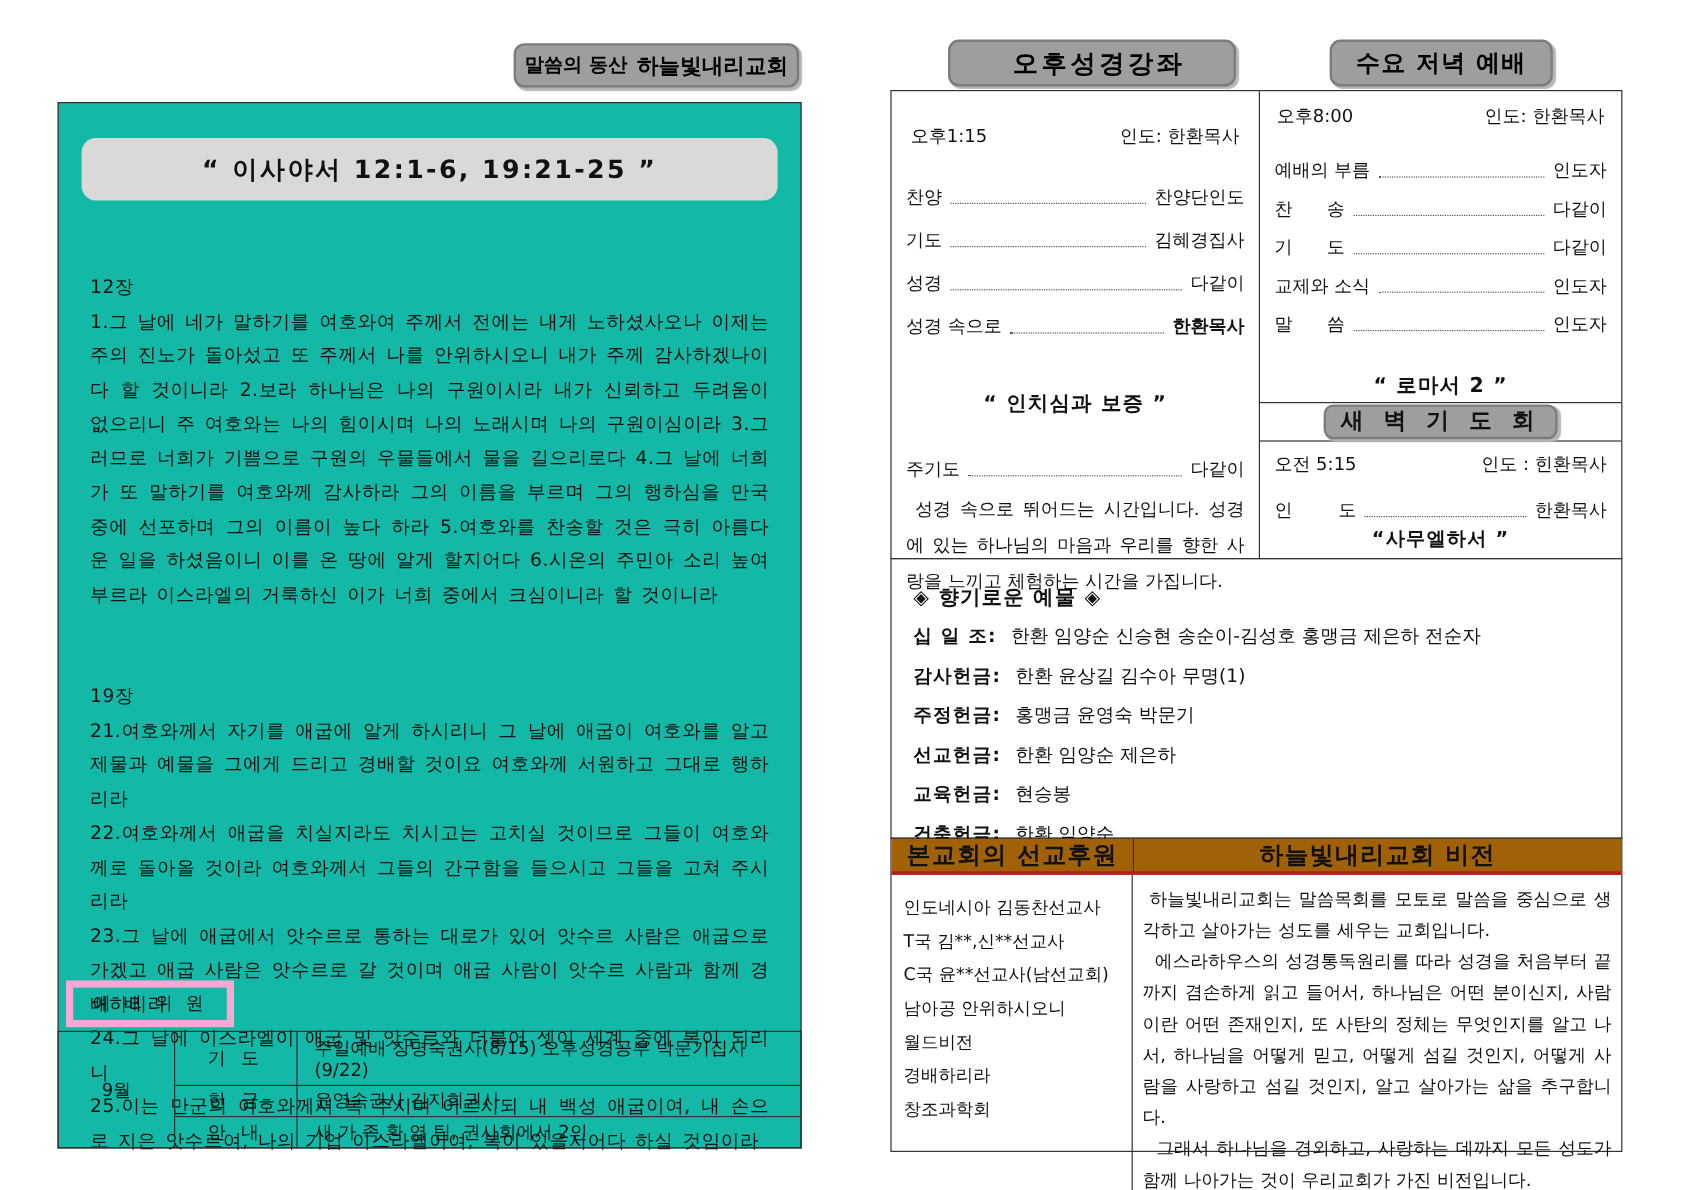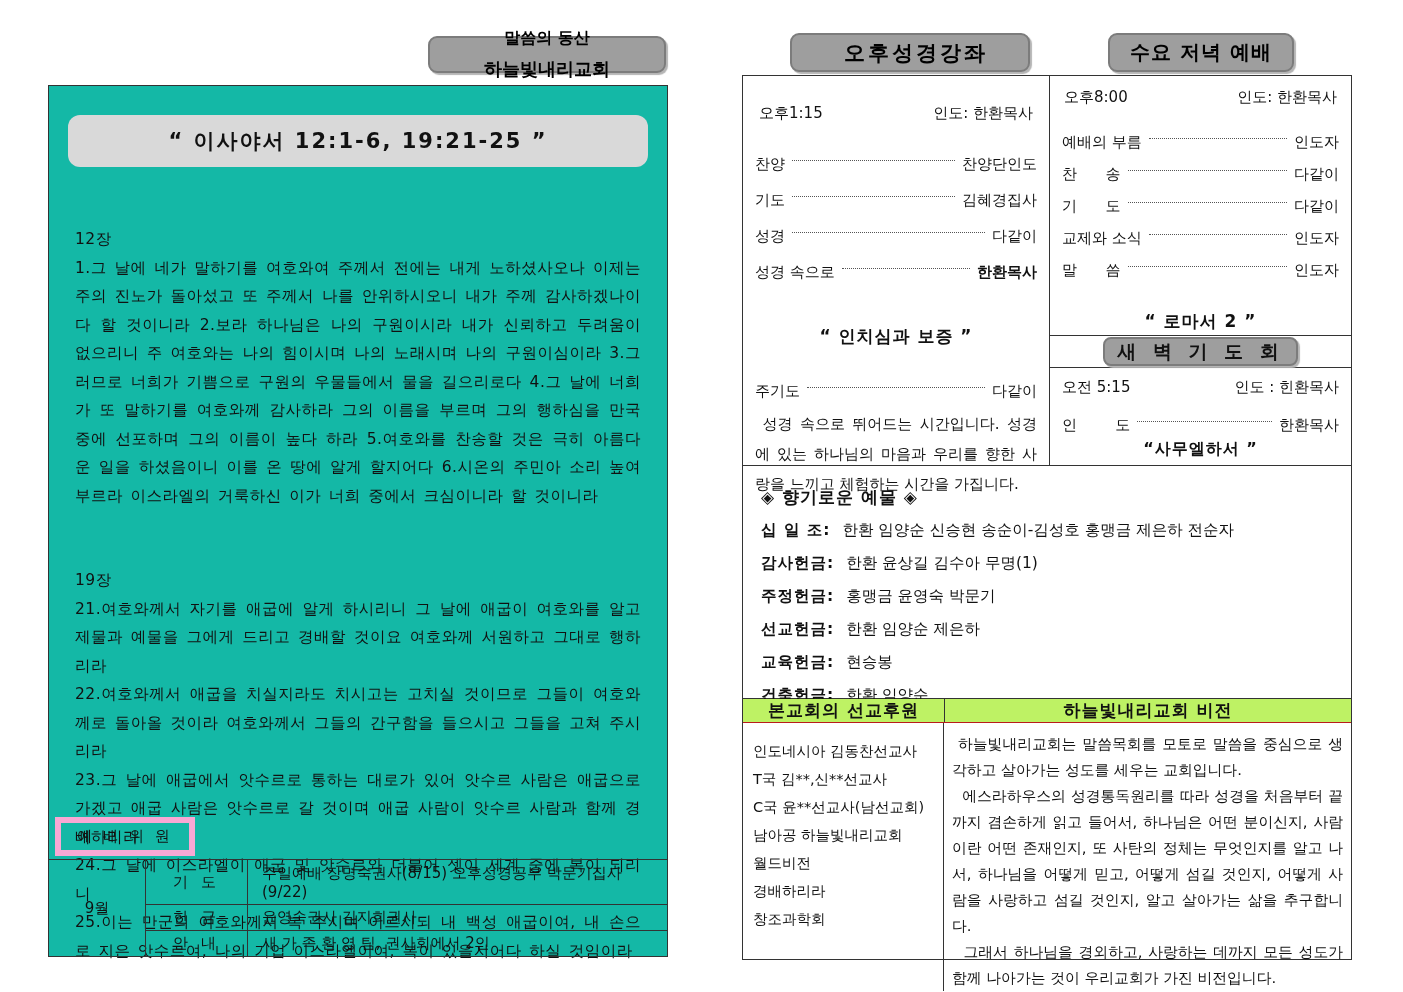--- a/index.html
+++ b/index.html
@@ -14,21 +14,21 @@
   .gbadge{
     position:absolute;background:#9e9e9e;border:2px solid #7c7c7c;border-radius:9px;
     box-shadow:2px 2px 1px #b5b5b5;display:flex;align-items:center;justify-content:center;
     font-weight:bold;color:#000;
   }
   
   .page-left{
     position:absolute;left:48px;top:85px;width:618px;height:870px;
     border:1px solid #333;background:#14b8a6;
   }
-  .badge-church{left:428px;top:36px;width:234px;height:33px;font-size:16px;gap:8px;flex-direction:column;}
+  .badge-church{left:428px;top:36px;width:234px;height:33px;font-size:16px;gap:8px;}
   .badge-church .name{font-size:18px;font-family:Liberation Serif, serif;}
   .title-pill{
     margin:29px 19px 0 19px;height:52px;background:#d9d9d9;border-radius:12px;
     display:flex;align-items:center;justify-content:center;
     font-size:21px;font-weight:bold;letter-spacing:2px;
   }
   .scripture{
     margin:58px 26px 0 26px;font-size:15.5px;line-height:28.5px;
     text-align:justify;letter-spacing:0.5px;word-spacing:2px;
   }
@@ -49,21 +49,21 @@
   .committee-table td.names{padding-left:14px;}
   
   .badge-class{left:790px;top:33px;width:224px;height:35px;font-size:21px;letter-spacing:3px;padding-left:12px;}
   .badge-wed{left:1108px;top:33px;width:182px;height:35px;font-size:20px;letter-spacing:1px;}
   .right-main{position:absolute;left:742px;top:75px;width:610px;}
   .sectionA{display:flex;border:1px solid #333;height:389px;}
   .colA{width:307px;border-right:1px solid #333;padding:0 12px;box-sizing:border-box;position:relative;}
   .colB{flex:1;display:flex;flex-direction:column;}
   .time-row{display:flex;justify-content:space-between;font-size:15px;}
   .colA .time-row{margin-top:28px;padding:0 4px;}
-  .lrow{display:flex;align-items:center;font-size:15px;}
+  .lrow{display:flex;align-items:flex-end;font-size:15px;}
   .lrow .lbl{white-space:pre;}
   .lrow .dots{flex:1;margin:0 7px;border-bottom:1.5px dotted #555;transform:translateY(-4px);}
   .colA .lrow{margin-top:17px;}
   .colA .list{margin-top:32px;}
   .sermon{TEXT-ALIGN:center;font-weight:bold;font-size:17px;letter-spacing:1px;}
   .colA .sermon{margin-top:43px;}
   .colA .prayer-row{margin-top:34px;}
   .colA .desc{margin-top:8px;font-size:15px;line-height:30px;text-align:justify;}
   .colB-top{height:259px;box-sizing:border-box;padding:0 12px;}
   .colB-top .time-row{margin-top:12px;padding:0 2px;}
@@ -80,21 +80,21 @@
   }
   .dawn-body{padding:10px 12px 0 12px;}
   .dawn-body .lrow{margin-top:19px;}
   .dawn-body .sermon{margin-top:4px;font-size:16px;}
   .sectionB{border:1px solid #333;margin-top:-1px;height:234px;box-sizing:border-box;padding:20px 18px 0 18px;}
   .offer-head{font-weight:bold;font-size:17px;letter-spacing:1px;}
   .offer-row{margin-top:9px;font-size:15.5px;line-height:24px;}
   .offer-row b{letter-spacing:1px;}
   .offer-row span{margin-left:7px;}
   .sectionC{border:1px solid #333;margin-top:-1px;height:262px;box-sizing:border-box;display:flex;flex-direction:column;}
-  .sectionC .hdr{display:flex;height:35px;border-bottom:1px solid #b91c1c;background:#bef264;font-weight:bold;font-size:17px;}
+  .sectionC .hdr{display:flex;height:35px;border-bottom:3px solid #b91c1c;background:#a16207;font-weight:bold;font-size:20px;}
   .sectionC .hdr .h1{width:201px;border-right:1px solid #333;display:flex;align-items:center;justify-content:center;letter-spacing:1px;}
   .sectionC .hdr .h2{flex:1;display:flex;align-items:center;justify-content:center;letter-spacing:1px;}
   .sectionC .bdy{flex:1;display:flex;}
   .sectionC .bdy .missions{width:201px;border-right:1px solid #333;box-sizing:border-box;padding:14px 6px 0 10px;font-size:14.5px;line-height:28px;}
   .sectionC .bdy .vision{flex:1;padding:8px 8px 0 8px;font-size:14.8px;line-height:26px;text-align:justify;}
   .vision p{margin:0;}
 </style>
 </head>
 <body>
 
@@ -266,21 +266,21 @@
   <div class="sectionC">
     <div class="hdr">
       <div class="h1">본교회의 선교후원</div>
       <div class="h2">하늘빛내리교회 비전</div>
     </div>
     <div class="bdy">
       <div class="missions">
         <div>인도네시아 김동찬선교사</div>
         <div>T국 김**,신**선교사</div>
         <div>C국 윤**선교사(남선교회)</div>
-        <div>남아공 하늘빛내리교회</div>
+        <div>남아공 안위하시오니</div>
         <div>월드비전</div>
         <div>경배하리라</div>
         <div>창조과학회</div>
       </div>
       <div class="vision">
         <p class="prewrap"> 하늘빛내리교회는 말씀목회를 모토로 말씀을 중심으로 생각하고 살아가는 성도를 세우는 교회입니다.</p>
         <p class="prewrap">  에스라하우스의 성경통독원리를 따라 성경을 처음부터 끝까지 겸손하게 읽고 들어서, 하나님은 어떤 분이신지, 사람이란 어떤 존재인지, 또 사탄의 정체는 무엇인지를 알고 나서, 하나님을 어떻게 믿고, 어떻게 섬길 것인지, 어떻게 사람을 사랑하고 섬길 것인지, 알고 살아가는 삶을 추구합니다.</p>
         <p class="prewrap">  그래서 하나님을 경외하고, 사랑하는 데까지 모든 성도가 함께 나아가는 것이 우리교회가 가진 비전입니다.</p>
       </div>
     </div>

